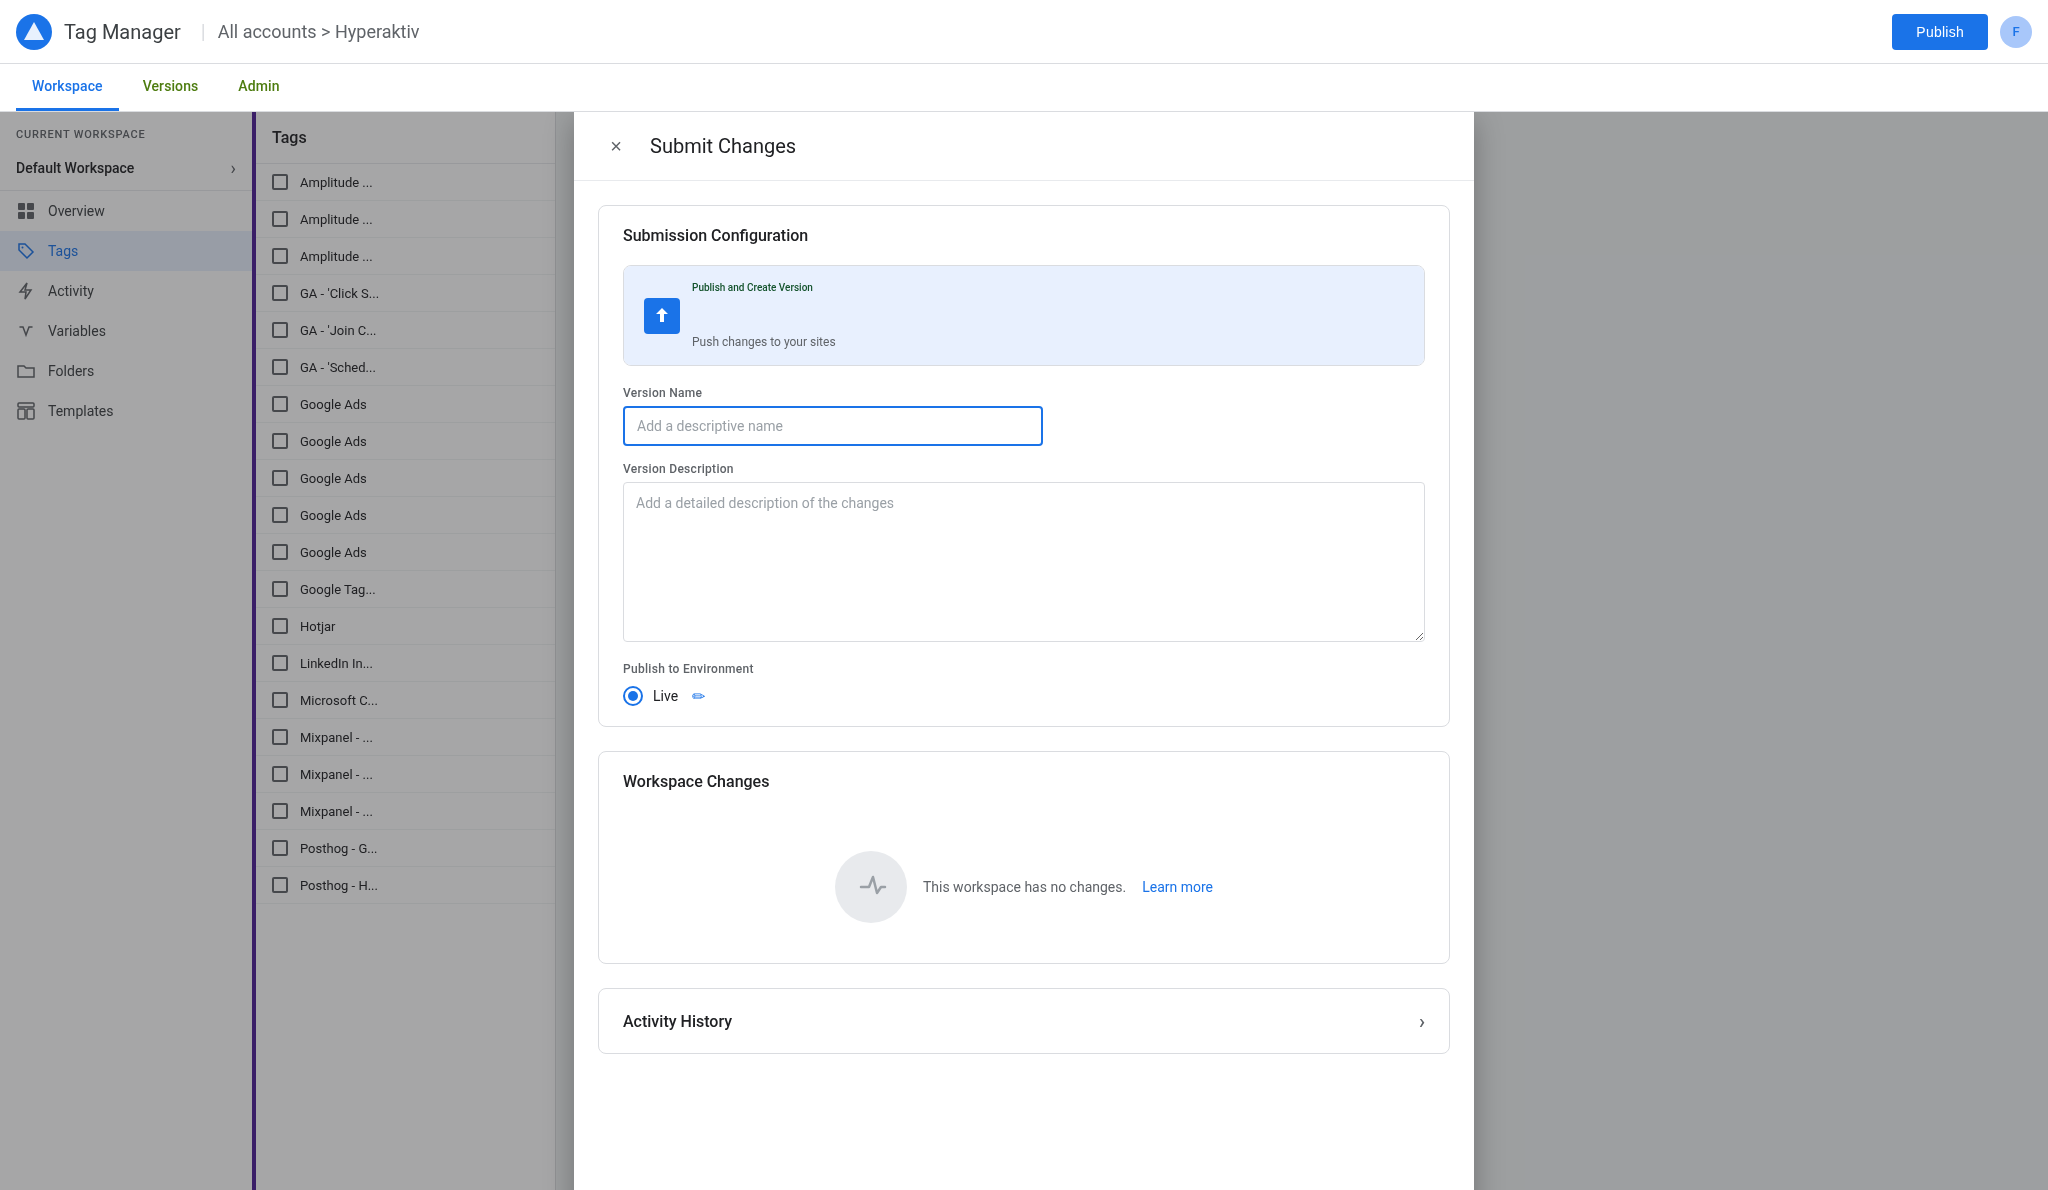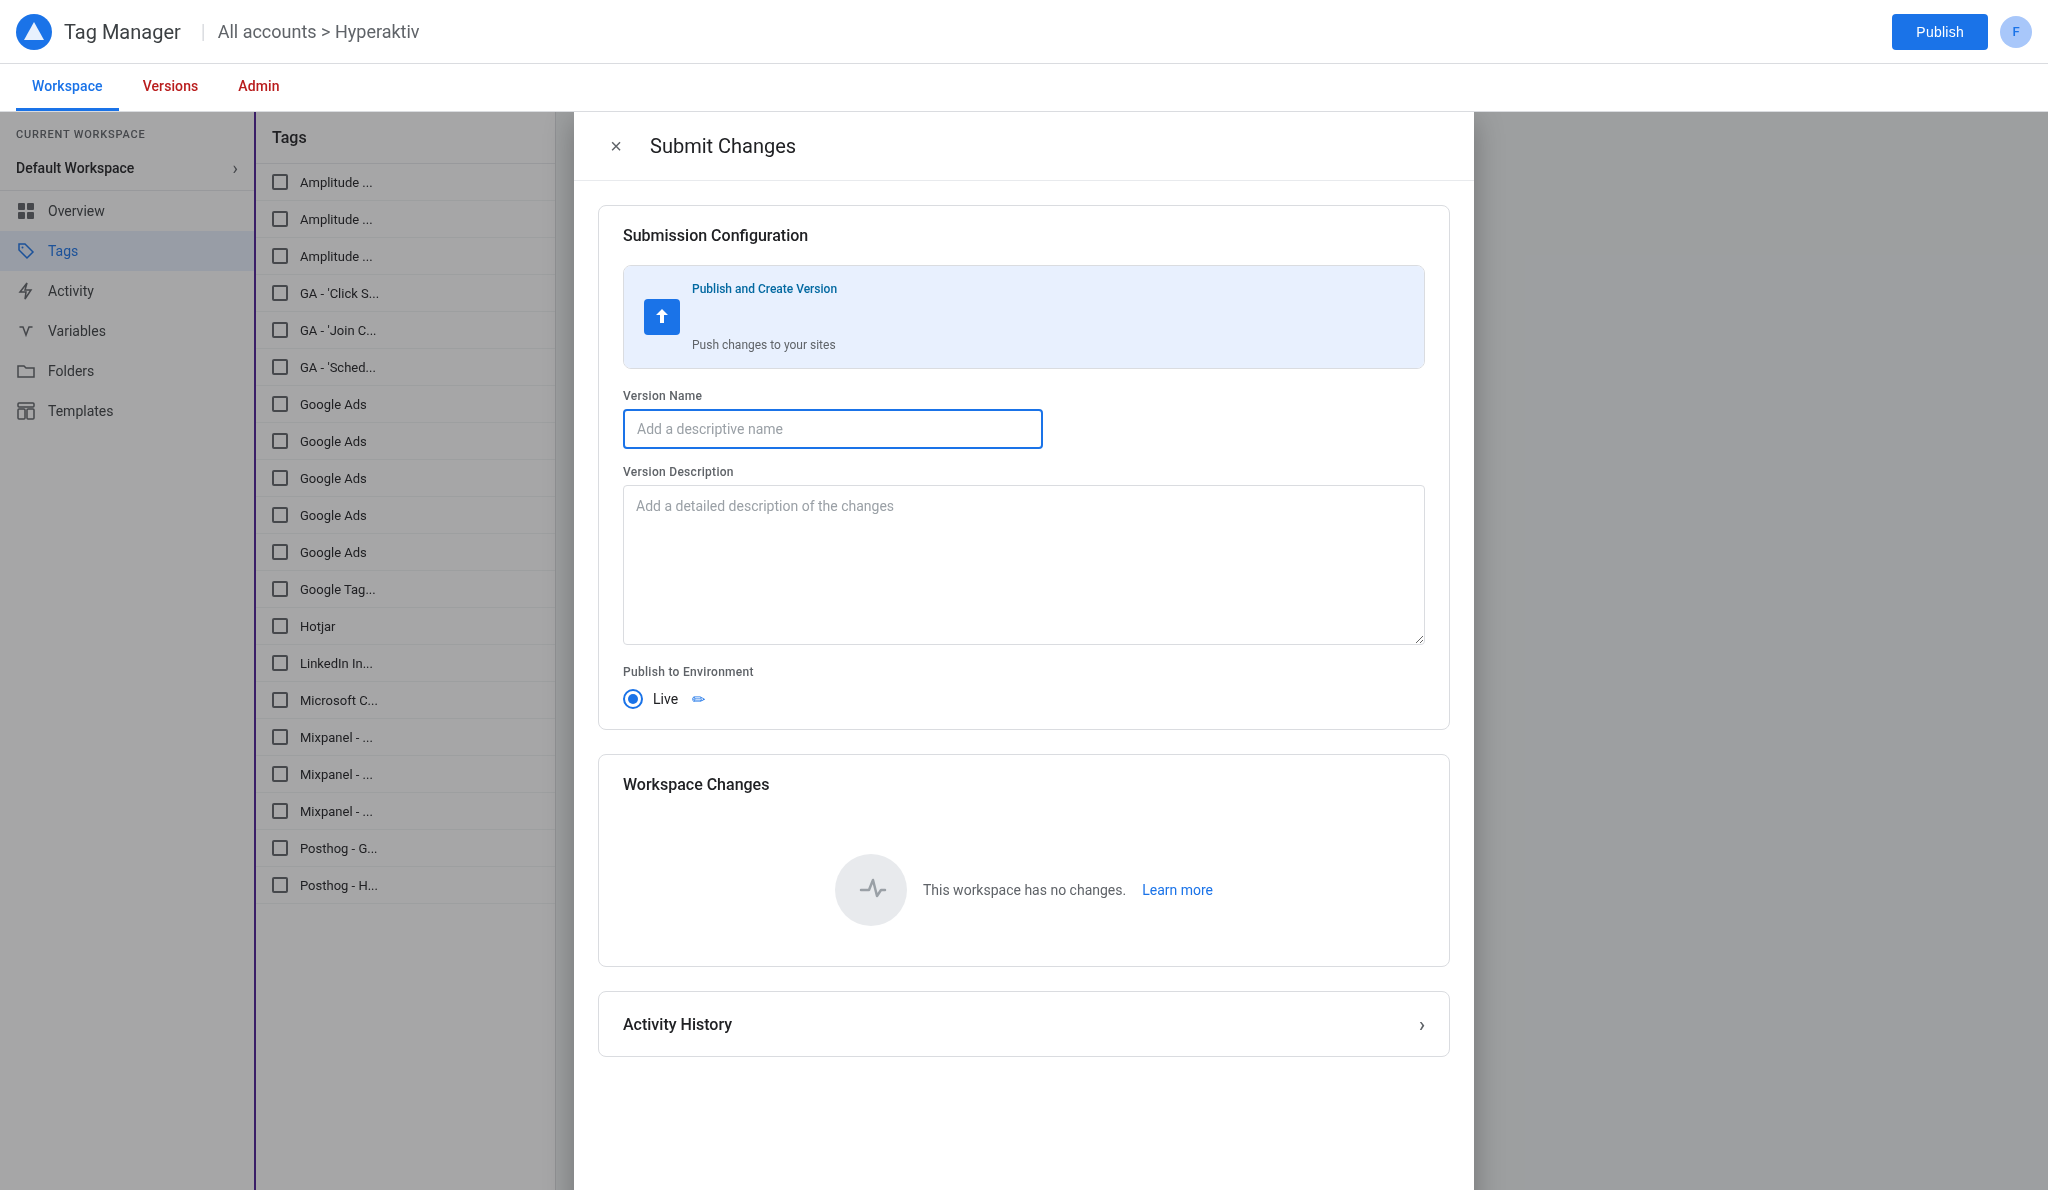--- a/index.html
+++ b/index.html
@@ -23,32 +23,32 @@
       width: 32px; height: 32px; border-radius: 50%; background: #a8c7fa;
       display: flex; align-items: center; justify-content: center; font-size: 13px; color: #1a73e8; font-weight: 500;
     }
 
     
     .nav-tabs {
       display: flex; align-items: center; background: #fff;
       border-bottom: 1px solid #dadce0; padding: 0 16px; height: 48px; gap: 8px;
     }
     .nav-tab {
-      padding: 12px 16px; font-size: 14px; color: #b91c1c; cursor: pointer;
+      padding: 12px 16px; font-size: 14px; color: #4d7c0f; cursor: pointer;
       border-bottom: 3px solid transparent; font-weight: 500; letter-spacing: 0.1px;
       text-decoration: none; display: flex; align-items: center; height: 100%;
     }
     .nav-tab.active { color: #1a73e8; border-bottom-color: #1a73e8; }
 
     
     .main-layout { display: flex; flex: 1; overflow: hidden; }
 
     
     .sidebar {
-      width: 256px; background: #fff; border-right: 2px solid #4c1d95;
+      width: 256px; background: #fff; border-right: 4px solid #4c1d95;
       display: flex; flex-direction: column; overflow-y: auto; flex-shrink: 0;
     }
     .sidebar-section-label {
       font-size: 11px; color: #5f6368; font-weight: 500; padding: 16px 16px 4px;
       letter-spacing: 0.8px; text-transform: uppercase;
     }
     .sidebar-workspace {
       display: flex; align-items: center; padding: 12px 16px; cursor: pointer;
       border-bottom: 1px solid #e8eaed;
     }
@@ -122,21 +122,21 @@
     .option-btn.selected { background: #e8f0fe; }
     .option-btn + .option-btn { border-left: 1px solid #dadce0; }
     .option-btn-icon {
       width: 36px; height: 36px; border-radius: 4px; background: #1a73e8;
       display: flex; align-items: center; justify-content: center; flex-shrink: 0;
     }
     .option-btn-icon.outline {
       background: transparent; border: 2px solid #5f6368;
     }
     .option-btn-text { display: flex; flex-direction: column; gap: 2px; }
-    .option-btn-title { font-size: 12px; font-weight: 500; color: #0369a1; }
+    .option-btn-title { font-size: 10px; font-weight: 500; color: #14532d; }
     .option-btn-subtitle { font-size: 12px; color: #5f6368; margin-top: 40px; }
 
     
     .field-label { font-size: 12px; color: #5f6368; font-weight: 500; margin-bottom: 6px; letter-spacing: 0.3px; }
     .field-input {
       width: 100%; max-width: 420px; border: 2px solid #1a73e8; border-radius: 4px;
       padding: 10px 12px; font-size: 14px; color: #202124; outline: none;
       font-family: inherit;
     }
     .field-input::placeholder { color: #9aa0a6; }

